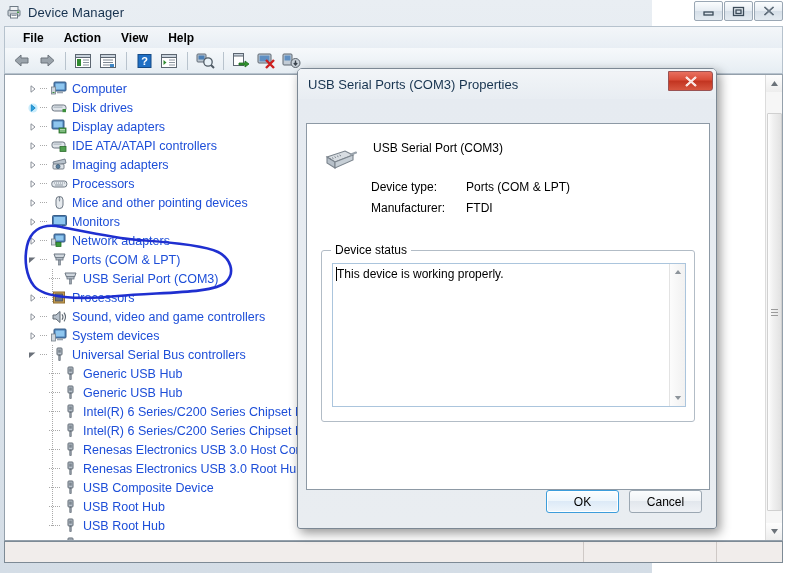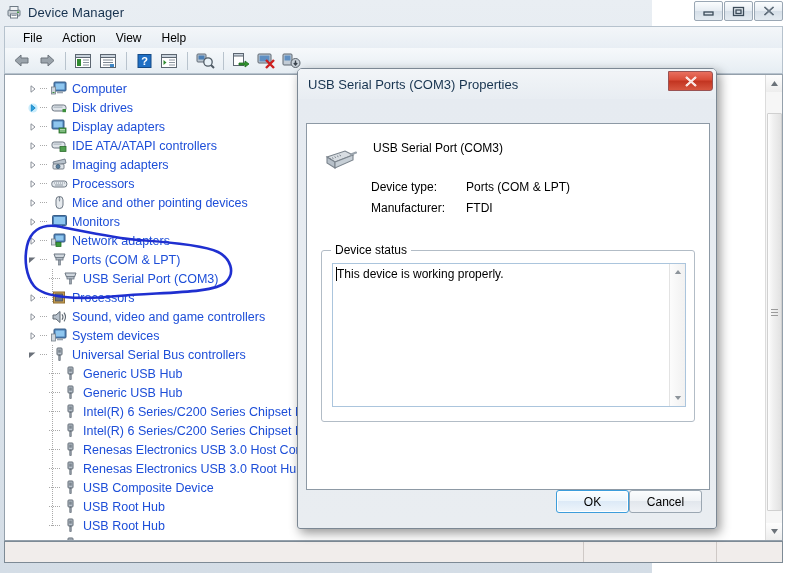--- a/index.html
+++ b/index.html
@@ -70,20 +70,21 @@
     position: absolute;
     left: 4px; top: 26px;
     width: 779px; height: 22px;
     background: linear-gradient(to bottom, #f3f6f9, #e8eef4);
     border: 1px solid #b6c2cd;
     border-bottom: none;
     box-sizing: border-box;
     display: flex;
     align-items: center;
     padding-left: 8px;
+    font-weight: bold;
   }
   .menu-item {
     padding: 2px 10px;
     font-size: 12px;
     color: #000;
     cursor: default;
     white-space: nowrap;
   }
 
   
@@ -380,20 +381,21 @@
     align-items: center;
     justify-content: center;
   }
   .ssb-bottom { position: absolute; bottom: 0; left: 0; }
 
   
   #dlg-buttons {
     position: absolute;
     right: 8px; bottom: 9px;
     display: flex;
+    gap: 10px;
   }
   .dlg-btn {
     width: 73px; height: 23px;
     font-size: 12px;
     font-family: "Liberation Sans", sans-serif;
     border: 1px solid #9ba7b2;
     border-radius: 3px;
     background: linear-gradient(to bottom, #fbfcfd 0%, #f0f3f6 47%, #e2e7ed 50%, #eef1f5 100%);
     display: flex;
     align-items: center;

